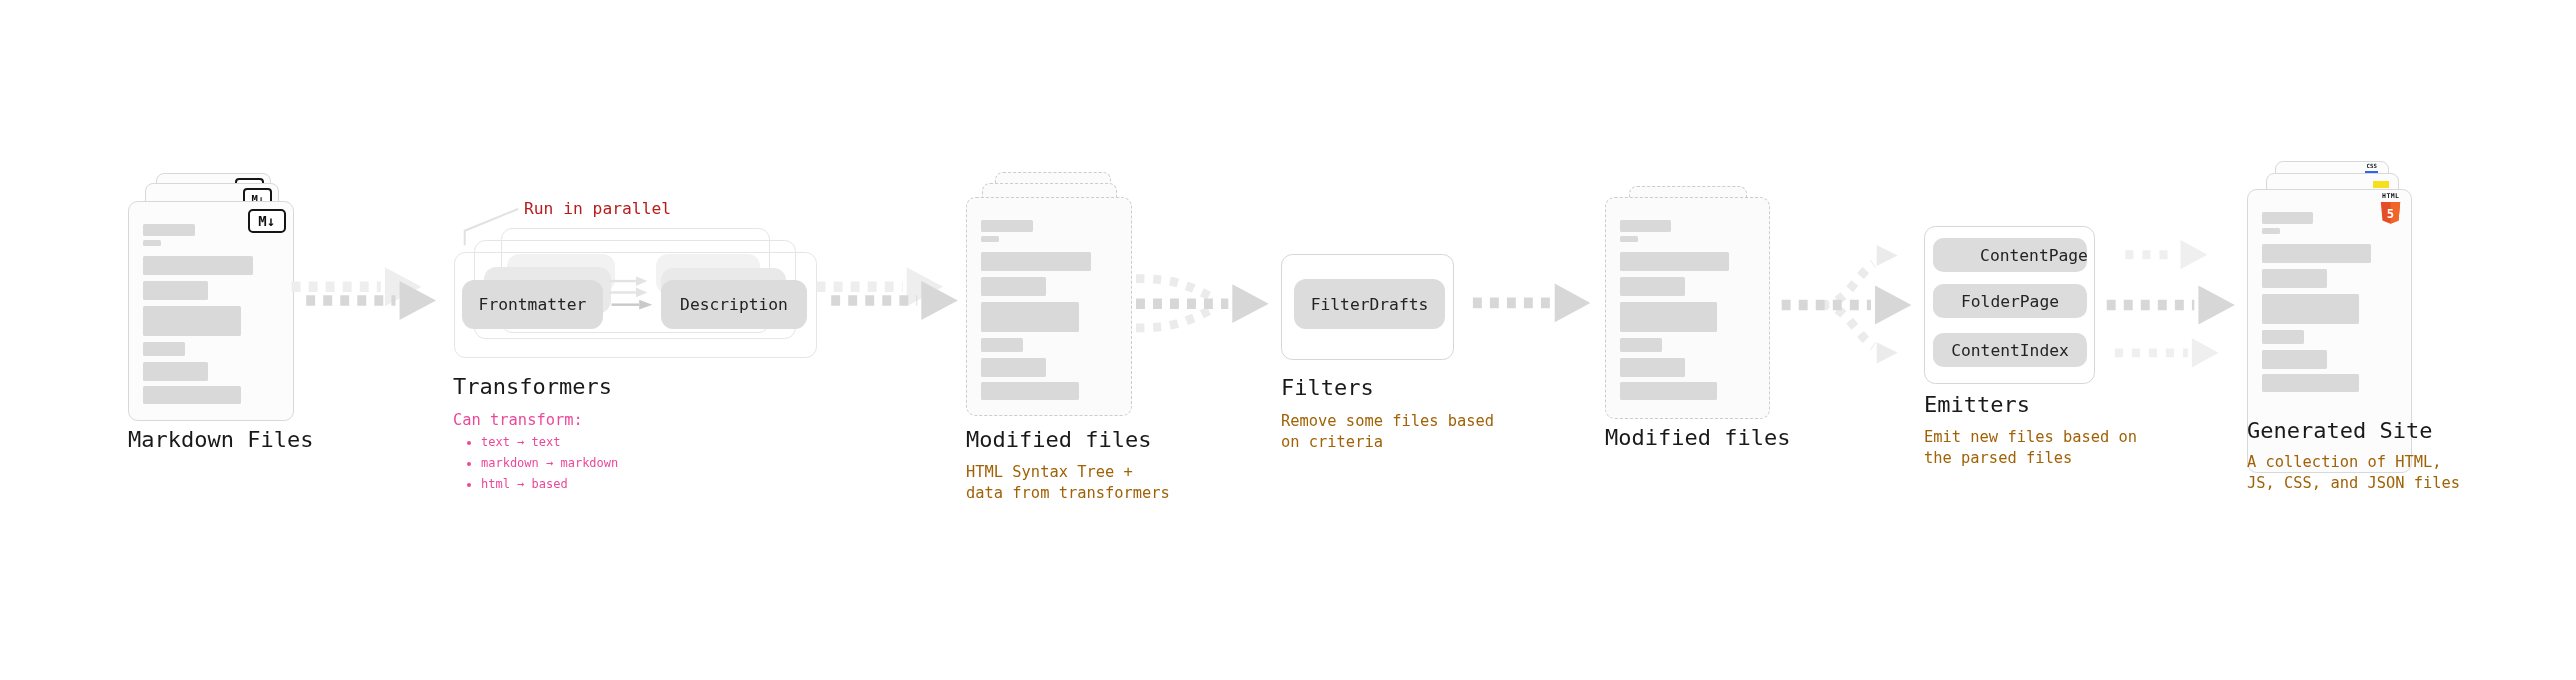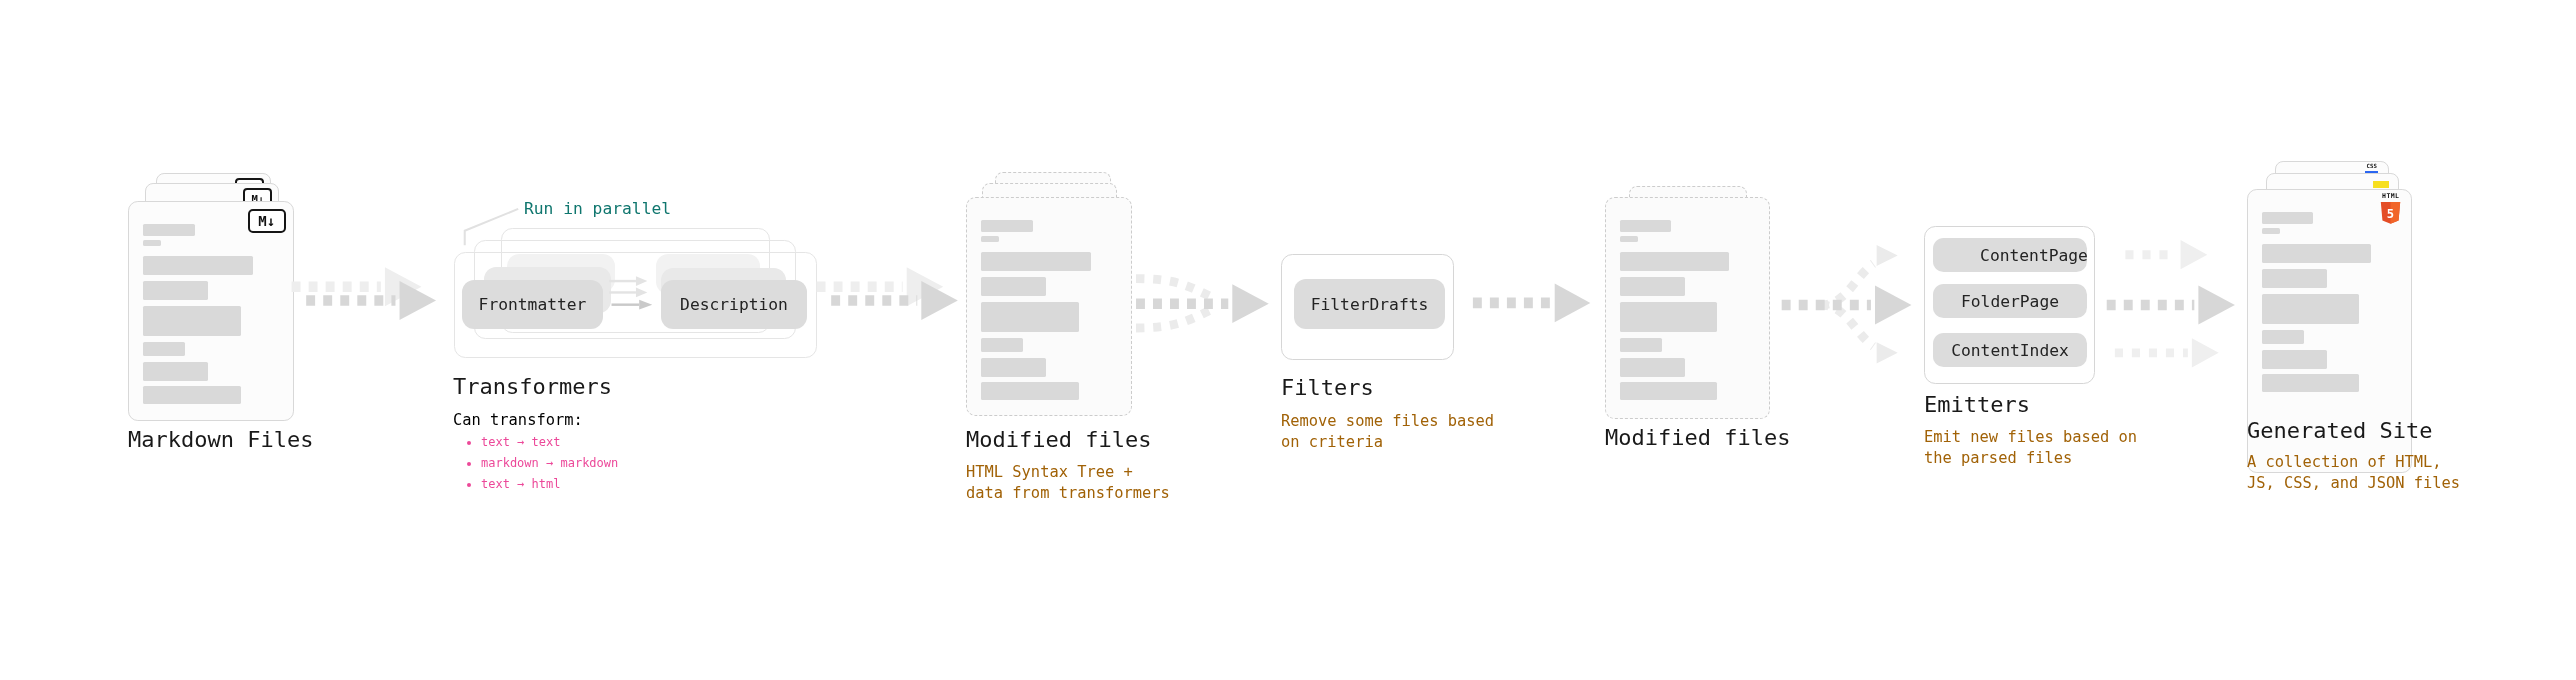--- a/index.html
+++ b/index.html
@@ -18,22 +18,22 @@
   .b2{width:13%;height:5.7px;margin-top:-1.6px}
   .b3{width:81%;height:19.5px;margin-top:4.1px}
   .b4{width:48%;height:19.5px}
   .b5{width:72%;height:30px}
   .b6{width:31%;height:14.6px}
   .b7{width:48%;height:18.7px}
   .b8{width:72%;height:18px}
   
   .stage-label{position:absolute;font-size:22px;color:#191919;white-space:nowrap;}
   .stage-desc{position:absolute;font-size:15.4px;line-height:21px;color:#a16207;white-space:pre-line;}
-  .run-label{position:absolute;font-size:16.3px;color:#0f766e;white-space:nowrap;}
-  .intro-line{font-size:15.4px;line-height:21px;color:#000000;}
+  .run-label{position:absolute;font-size:16.3px;color:#b91c1c;white-space:nowrap;}
+  .intro-line{font-size:15.4px;line-height:21px;color:#ec4899;}
   ul.bullets{margin:0.8px 0 0 0;padding-left:28px;list-style:disc;}
   ul.bullets li{font-size:12px;line-height:21px;color:#ec4899;white-space:nowrap;}
   
   .pill{position:absolute;box-sizing:border-box;background:#dcdcdc;border-radius:12.2px;
         display:flex;align-items:center;justify-content:center;font-size:16.3px;color:#232323;white-space:nowrap;}
   .pill.g1{background:#e9e9e9;}
   .pill.g2{background:#f2f2f2;}
   
   .obox{position:absolute;box-sizing:border-box;border:1.6px solid #e5e5e5;border-radius:11.4px;background:transparent;}
   .panel{position:absolute;box-sizing:border-box;background:#ffffff;border:1.6px solid #d6d6d6;border-radius:11.4px;}
@@ -116,21 +116,21 @@
       <line x1="8" y1="40" x2="42" y2="40" stroke="#c9c9c9" stroke-width="3"></line>
       <polygon points="42,34 58,40 42,46" fill="#c9c9c9"></polygon>
     </svg>
 
     <div class="stage-label" style="left:453px;top:374px;">Transformers</div>
     <div class="abs" style="left:453px;top:410px;">
       <div class="intro-line">Can transform:</div>
       <ul class="bullets">
         <li>text → text</li>
         <li>markdown → markdown</li>
-        <li>text → html</li>
+        <li>html → based</li>
       </ul>
     </div>
   </div>
 
   <svg class="abs" style="left:813px;top:260px;" width="163" height="69" viewBox="0 0 200 85">
     <line x1="4" y1="33" x2="110" y2="33" stroke="#eeeeee" stroke-width="13" stroke-dasharray="11 10"></line>
     <polygon points="115,9 160,33 115,57" fill="#eeeeee"></polygon>
     <line x1="22" y1="50" x2="128" y2="50" stroke="#d7d7d7" stroke-width="13" stroke-dasharray="11 10"></line>
     <polygon points="133,26 178,50 133,74" fill="#d7d7d7"></polygon>
   </svg>

